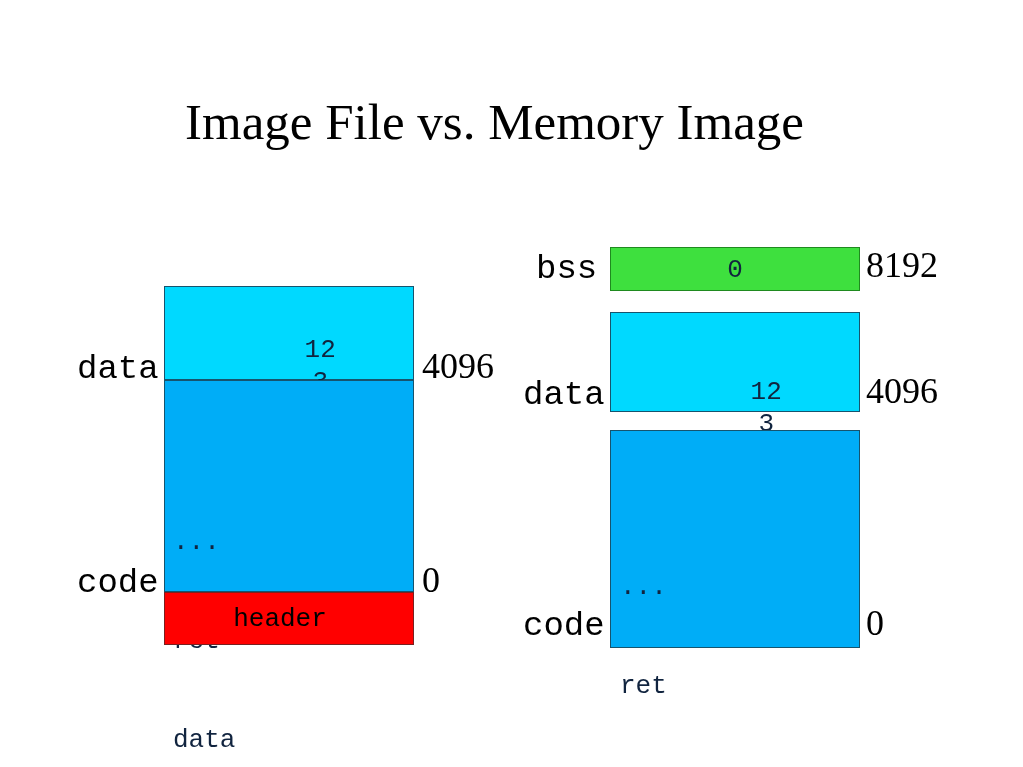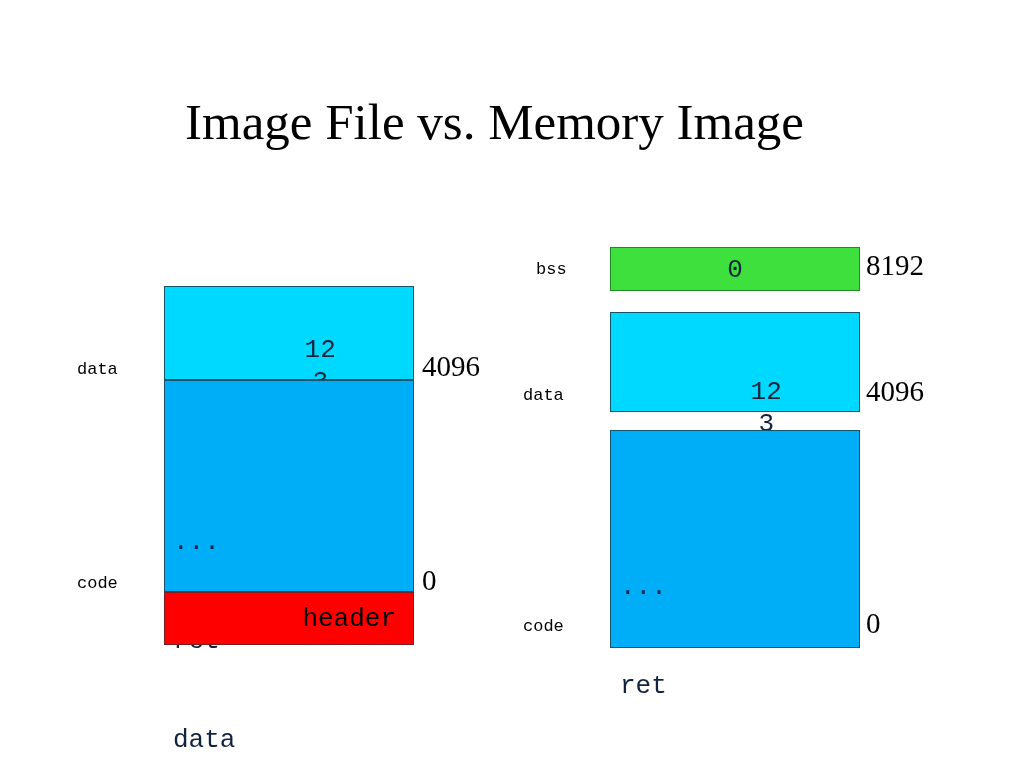--- a/index.html
+++ b/index.html
@@ -46,29 +46,29 @@
 
   
   .mono {
     font-family: "Liberation Mono", "DejaVu Sans Mono", monospace;
     color: #11243f;
     white-space: pre;
   }
   .label-mono {
     position: absolute;
     font-family: "Liberation Mono", "DejaVu Sans Mono", monospace;
-    font-size: 17px;
+    font-size: 34px;
     line-height: 25px;
     color: #000000;
     white-space: pre;
   }
   .num-serif {
     position: absolute;
     font-family: "Liberation Serif", serif;
-    font-size: 29px;
+    font-size: 36px;
     line-height: 29px;
     color: #000000;
     white-space: pre;
   }
 
   
   .data-vals {
     position: absolute;
     text-align: center;
     font-size: 26px;
@@ -100,21 +100,21 @@
     line-height: 26px;
     color: #000000;
   }
 
   
   #left-data-block   { left: 164px; top: 286px; width: 250px; height: 94px; }
   #left-data-vals    { left: 164px; top: 302px; width: 250px; }
   #left-code-block   { left: 164px; top: 380px; width: 250px; height: 212px; }
   #left-code-listing { left: 173px; top: 460px; }
   #left-header-block { left: 164px; top: 592px; width: 250px; height: 53px; }
-  #left-header-text  { left: 164px; top: 606px; width: 232px; text-align: right; }
+  #left-header-text  { left: 164px; top: 606px; width: 232px; }
   #left-data-label   { left: 77px;  top: 357px; }
   #left-code-label   { left: 77px;  top: 571px; }
   #left-4096         { left: 422px; top: 352px; }
   #left-0            { left: 422px; top: 566px; }
 
   
   #right-bss-block   { left: 610px; top: 247px; width: 250px; height: 44px; }
   #right-bss-val     { left: 610px; top: 257px; width: 250px; }
   #right-data-block  { left: 610px; top: 312px; width: 250px; height: 100px; }
   #right-data-vals   { left: 610px; top: 344px; width: 250px; }

